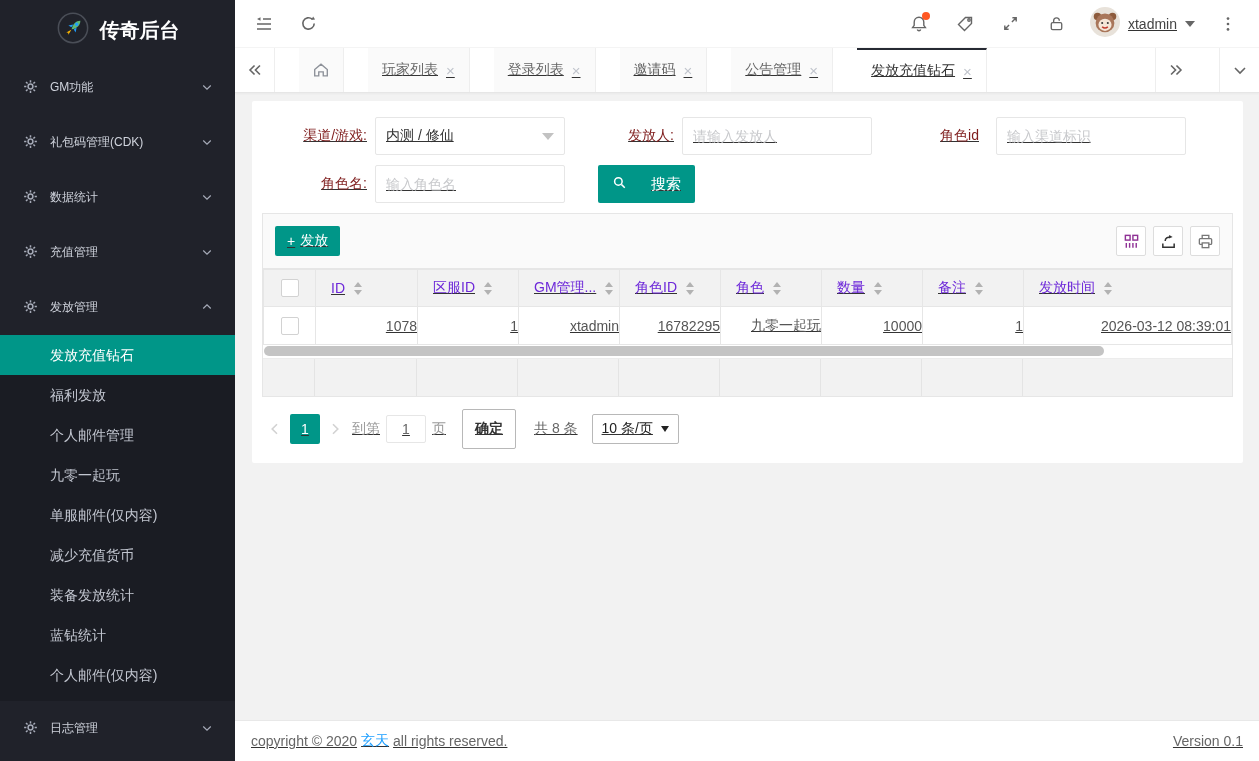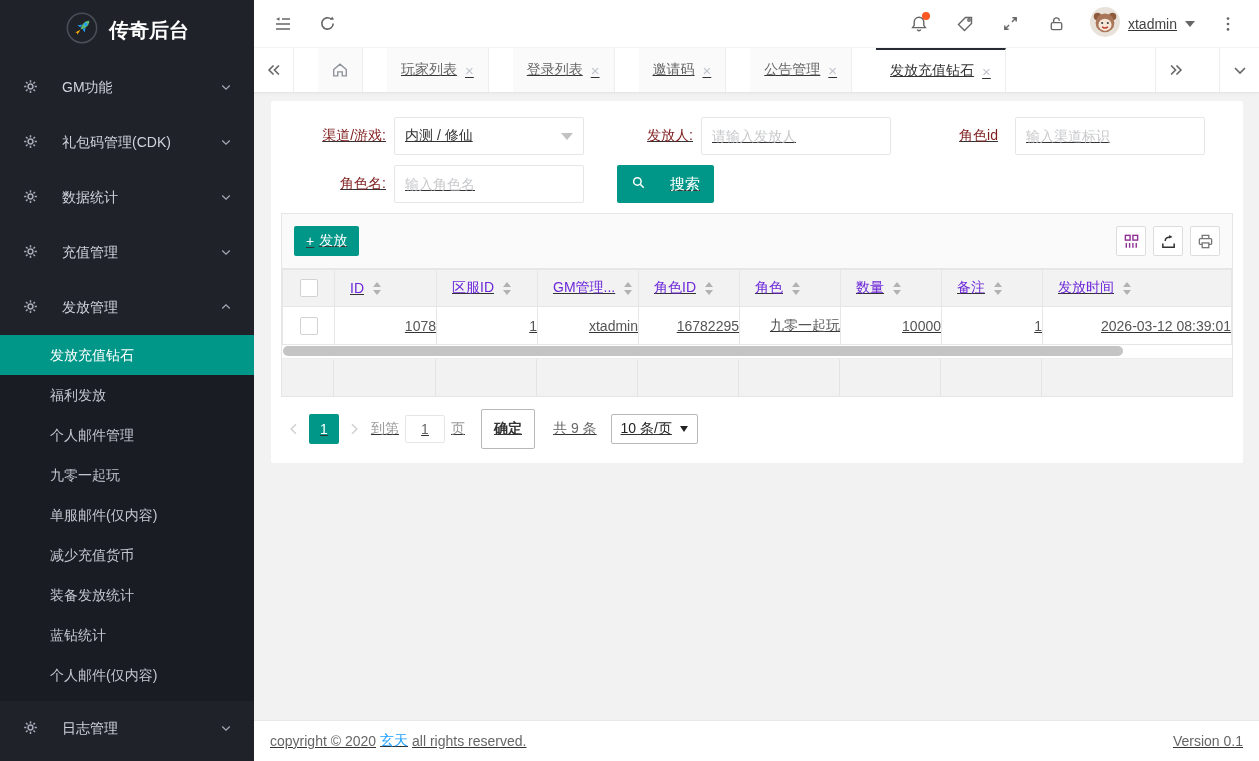--- a/index.html
+++ b/index.html
@@ -1,24 +1,24 @@
 <!DOCTYPE html>
 <html><head>
 <meta charset="utf-8">
 <style>
   * { margin:0; padding:0; box-sizing:border-box; }
   html,body { width:1259px; height:761px; overflow:hidden; }
   body { font-family:"Liberation Sans","DejaVu Sans",sans-serif; font-size:14px; color:#333; background:#f2f2f2; }
   .app { display:flex; width:100%; height:100%; }
 
   
-  .sidebar { width:254px; flex-shrink:0; background:#20222a; color:#c2c6d0; overflow:hidden; }
+  .sidebar { width:235px; flex-shrink:0; background:#20222a; color:#c2c6d0; overflow:hidden; }
   .logo { height:60px; display:flex; align-items:center; justify-content:center; gap:10px; color:#fff; font-size:20px; font-weight:bold; }
   .menu-item { height:55px; display:flex; align-items:center; padding:0 22px 0 23px; cursor:pointer; }
-  .menu-item .mi-label { margin-left:24px; flex:1; font-size:14px; color:#cfd3dc; }
+  .menu-item .mi-label { margin-left:12px; flex:1; font-size:12px; color:#cfd3dc; }
   .submenu { background:#1a1c23; padding-bottom:6px; }
   .sub-item { height:40px; line-height:40px; padding-left:50px; font-size:14px; color:#c2c6d0; cursor:pointer; }
   .sub-item.active { background:#009688; color:#fff; }
 
   
   .main { flex:1; min-width:0; display:flex; flex-direction:column;text-decoration:underline; }
 
   .topbar { height:48px; background:#fff; display:flex; align-items:center; padding:0 14px 0 12px; border-bottom:1px solid #f4f4f4; }
   .icon-btn { width:34px; height:34px; display:flex; align-items:center; justify-content:center; cursor:pointer; position:relative; }
   .topbar-left { display:flex; align-items:center; gap:10px; }
@@ -486,21 +486,21 @@
           <div class="pg-num">1</div>
           <div class="pg-arrow">
             <svg width="16" height="16" viewBox="0 0 20 20" fill="none" stroke="#d2d2d2" stroke-width="2">
                 <path d="M7.5 4l6 6-6 6"></path>
               </svg>
           </div>
           <span class="pg-text">到第</span>
           <input class="pg-input" value="1" style="">
           <span class="pg-text">页</span>
           <button class="pg-confirm">确定</button>
-          <span class="pg-total">共 9 条</span>
+          <span class="pg-total">共 8 条</span>
           <div class="pg-size">
             <span>10 条/页</span>
             <span class="caret-down"></span>
           </div>
         </div>
 
       </div>
     </div>
 
     <footer class="footer">

